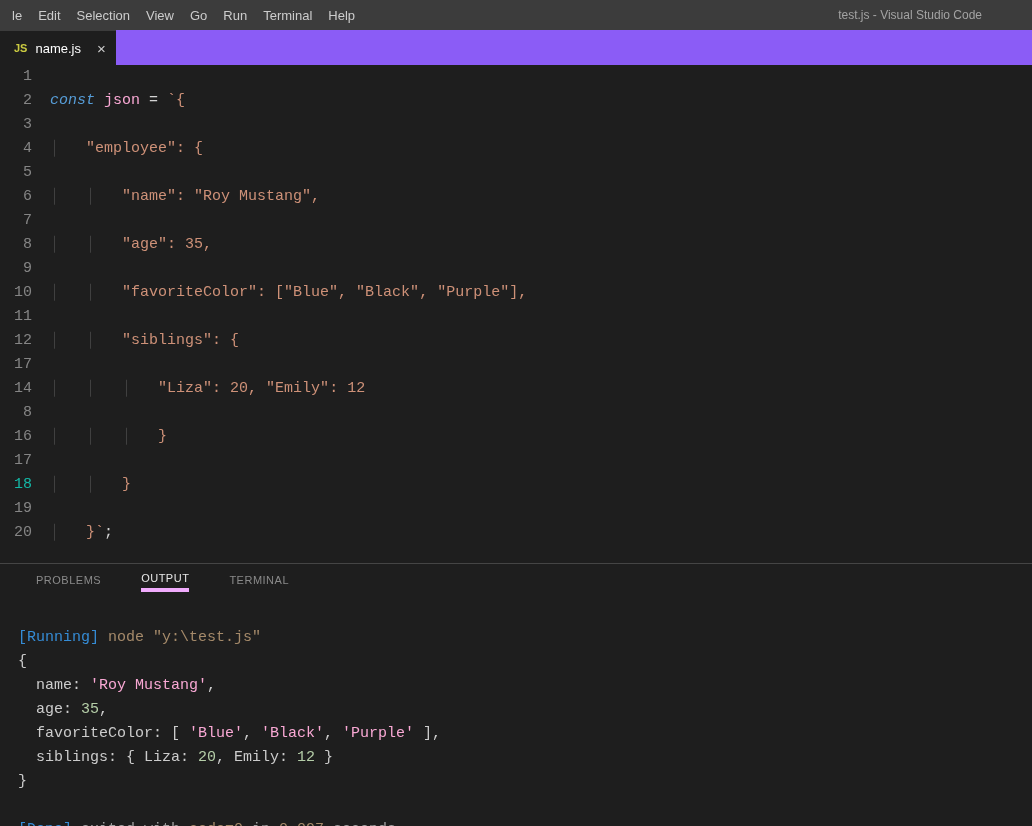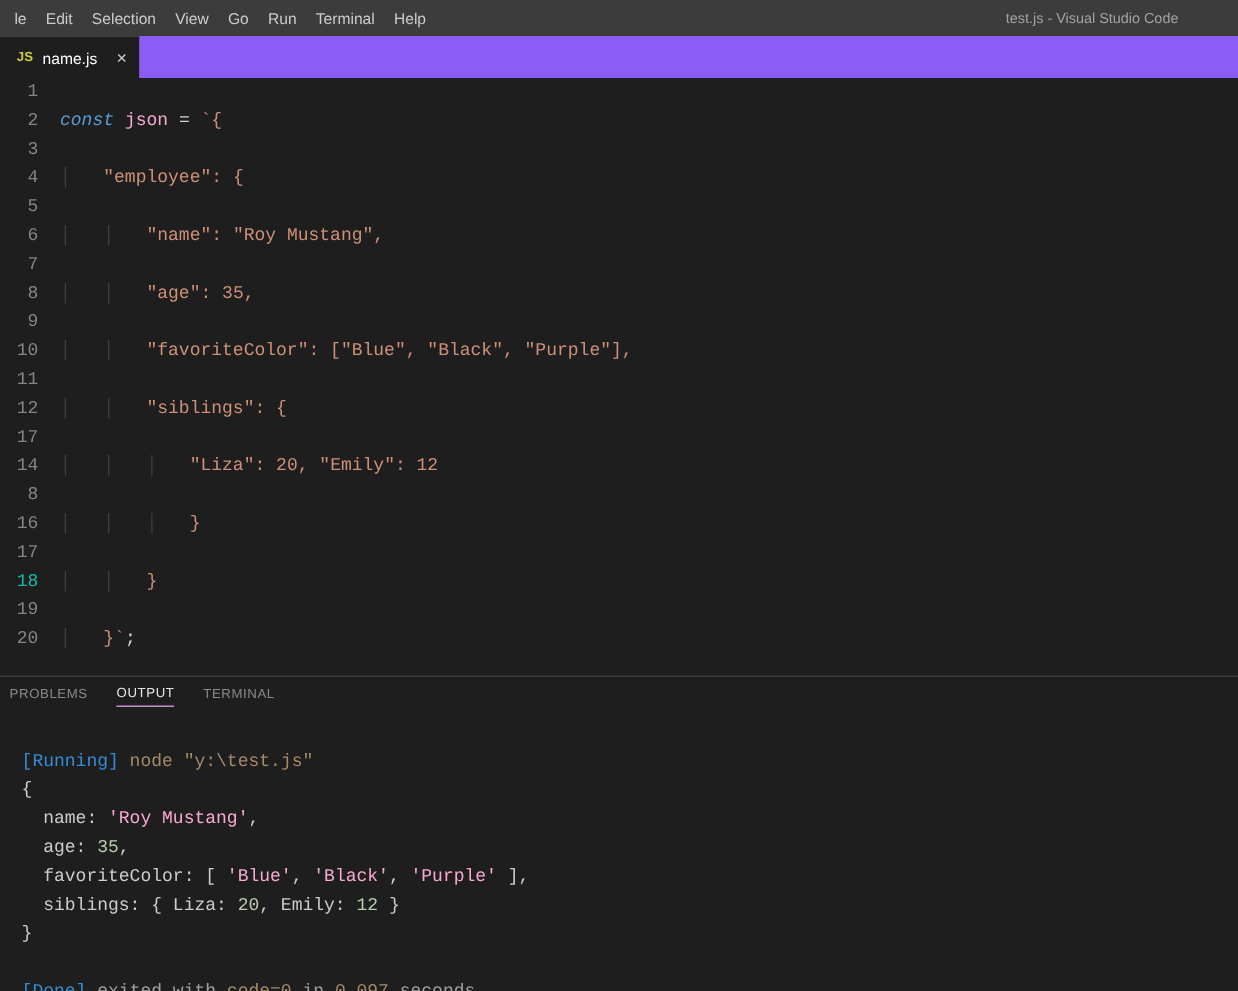--- a/index.html
+++ b/index.html
@@ -94,33 +94,33 @@
   .panel {
     border-top: 1px solid #454545;
     background: #1e1e1e;
     height: 263px;
     display: flex;
     flex-direction: column;
   }
   .panel-tabs {
     display: flex;
     align-items: center;
-    padding: 8px 16px 6px 8px;
-    gap: 24px;
+    padding: 8px 16px 6px 36px;
+    gap: 40px;
     font-size: 11px;
   }
   .panel-tab {
     color: #8a8a8a;
     cursor: pointer;
     letter-spacing: 0.5px;
     padding-bottom: 4px;
   }
   .panel-tab.active {
     color: #e7e7e7;
-    border-bottom: 1px solid #f0abfc;
+    border-bottom: 4px solid #f0abfc;
   }
   .output {
     flex: 1;
     padding: 4px 18px;
     font-family: Consolas, "Courier New", monospace;
     font-size: 15px;
     line-height: 24px;
     color: #ccc;
     white-space: pre;
     overflow: hidden;

